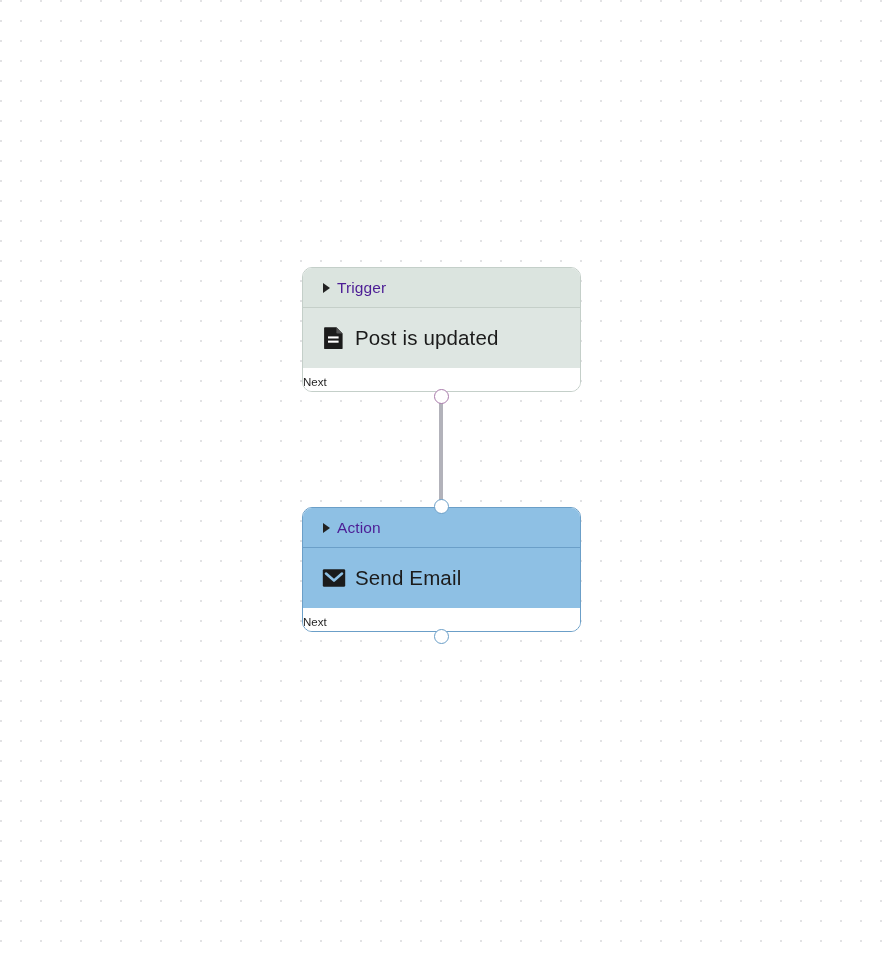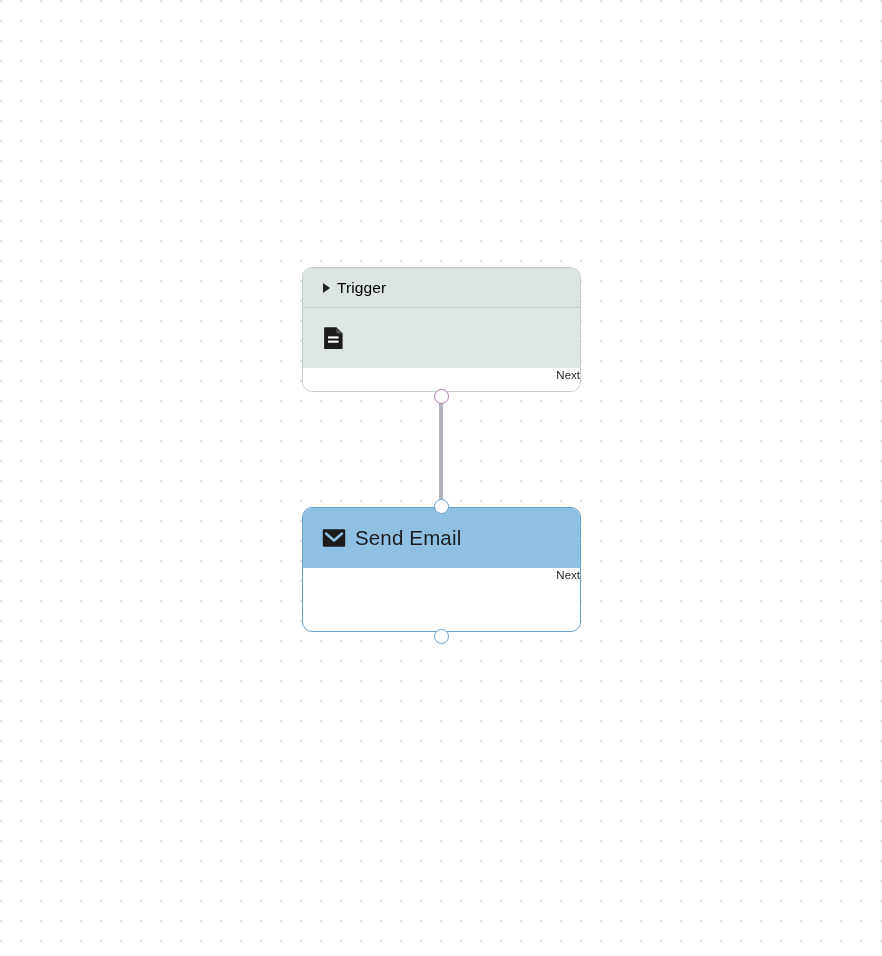--- a/index.html
+++ b/index.html
@@ -54,21 +54,21 @@
     border-style: solid;
     border-width: 1.4px;
   }
   .node-header {
     box-sizing: border-box;
     height: 40px;
     display: flex;
     align-items: center;
     padding-left: 20px;
     font-size: 15.5px;
-    color: #000000;
+    color: #4c1d95;
     letter-spacing: 0.1px;
     border-bottom-style: solid;
     border-bottom-width: 1px;
   }
   .disclosure-triangle {
     width: 0;
     height: 0;
     border-left: 7px solid #222222;
     border-top: 5.2px solid transparent;
     border-bottom: 5.2px solid transparent;
@@ -96,24 +96,24 @@
     color: #1b1b1b;
     letter-spacing: 0.15px;
     white-space: nowrap;
   }
   .node-footer {
     box-sizing: border-box;
     height: 23px;
     background: #ffffff;
     display: flex;
     align-items: flex-start;
-    justify-content: flex-end;
+    justify-content: flex-start;
     font-size: 11.5px;
     color: #1f1f1f;
-    padding-top: 1px;
+    padding-top: 8px;
   }
 
   
   .node-trigger .node-inner {
     border-color: #c4cfc9;
   }
   .node-trigger .node-header {
     background: #dbe4df;
     border-bottom-color: #c5cfc9;
   }
@@ -169,32 +169,37 @@
 
       <div class="node-body">
         <span class="node-icon">
           <svg width="22" height="24" viewBox="0 0 22 24" aria-hidden="true">
             <path d="M2 1.2 h11.4 L19.6 7.4 V22.2 a0.9 0.9 0 0 1 -0.9 0.9 H2 a0.9 0.9 0 0 1 -0.9 -0.9 V2.1 A0.9 0.9 0 0 1 2 1.2 Z" fill="#1b1b1b"></path>
             <path d="M13.4 1.2 L19.6 7.4 H14.1 a0.7 0.7 0 0 1 -0.7 -0.7 Z" fill="#555555"></path>
             <rect x="5.0" y="10.4" width="10.6" height="2.1" fill="#ffffff"></rect>
             <rect x="5.0" y="14.6" width="10.6" height="2.1" fill="#ffffff"></rect>
           </svg>
         </span>
+        <span class="node-title">Post is updated</span>
       </div>
 
       <div class="node-footer">
         <span>Next</span>
       </div>
 
     </div>
   </div>
 
   <div class="node node-action" style="left:302px; top:507px; width:279px; height:125px;">
     <div class="node-inner">
 
+      <div class="node-header">
+        <span class="disclosure-triangle"></span>
+        <span>Action</span>
+      </div>
 
       <div class="node-body">
         <span class="node-icon">
           <svg width="24" height="20" viewBox="0 0 24 20" aria-hidden="true">
             <rect x="0.8" y="1.2" width="22.4" height="17.6" rx="1.4" fill="#1b1b1b"></rect>
             <path d="M4.0 5.6 L12 12.6 L20 5.6" fill="none" stroke="#8ec0e4" stroke-width="2.6" stroke-linecap="round" stroke-linejoin="round"></path>
           </svg>
         </span>
         <span class="node-title">Send Email</span>
       </div>

